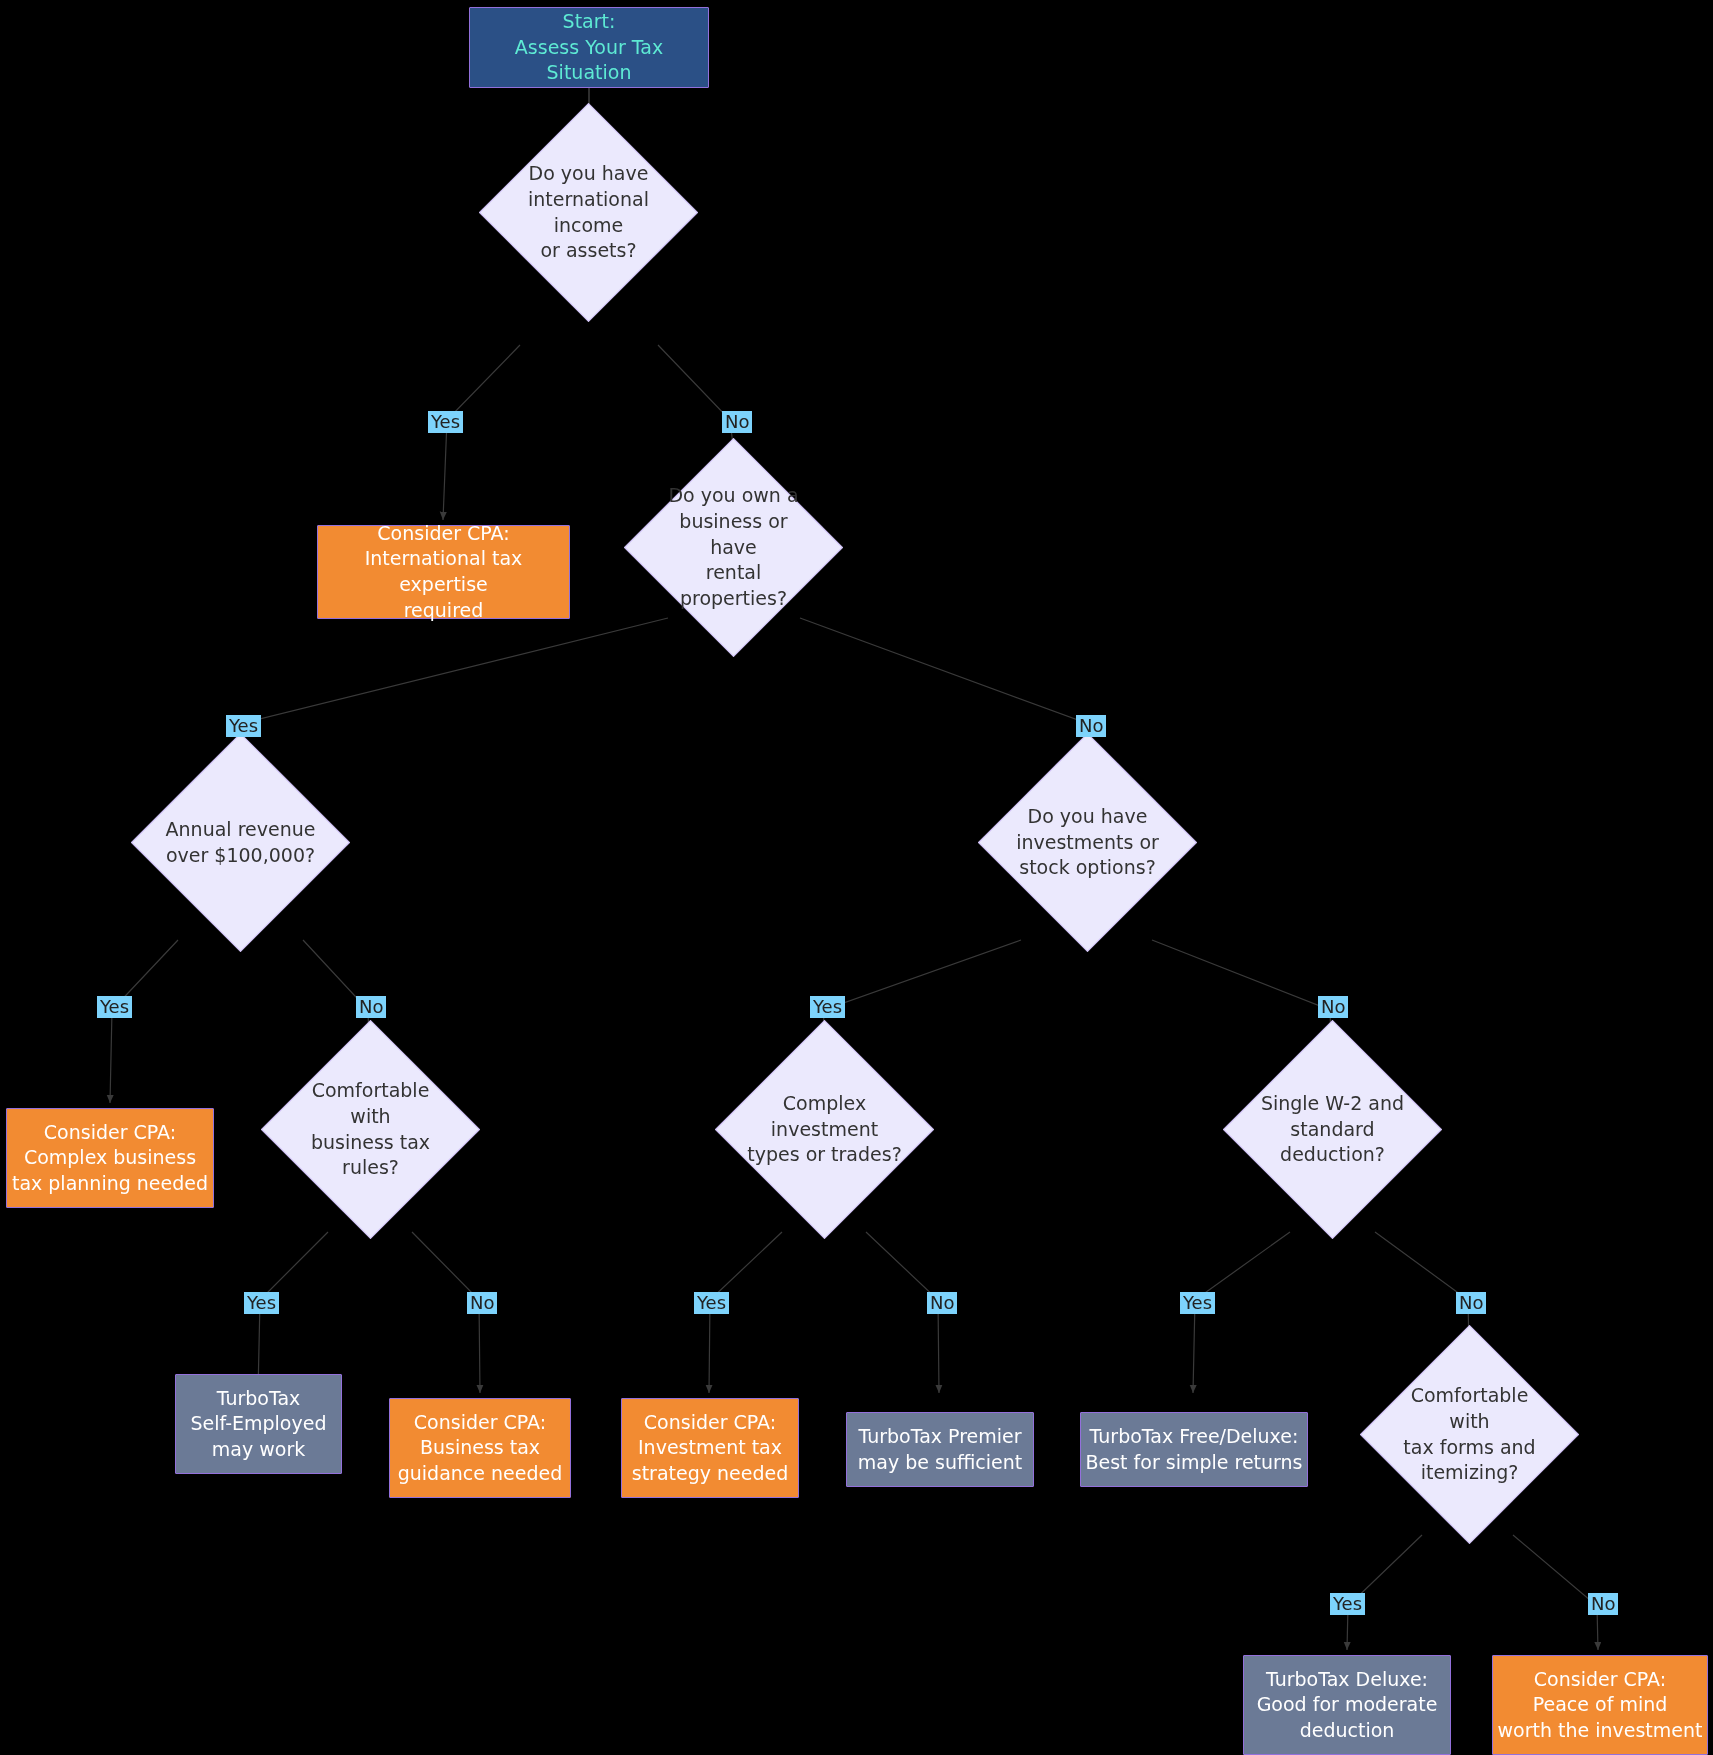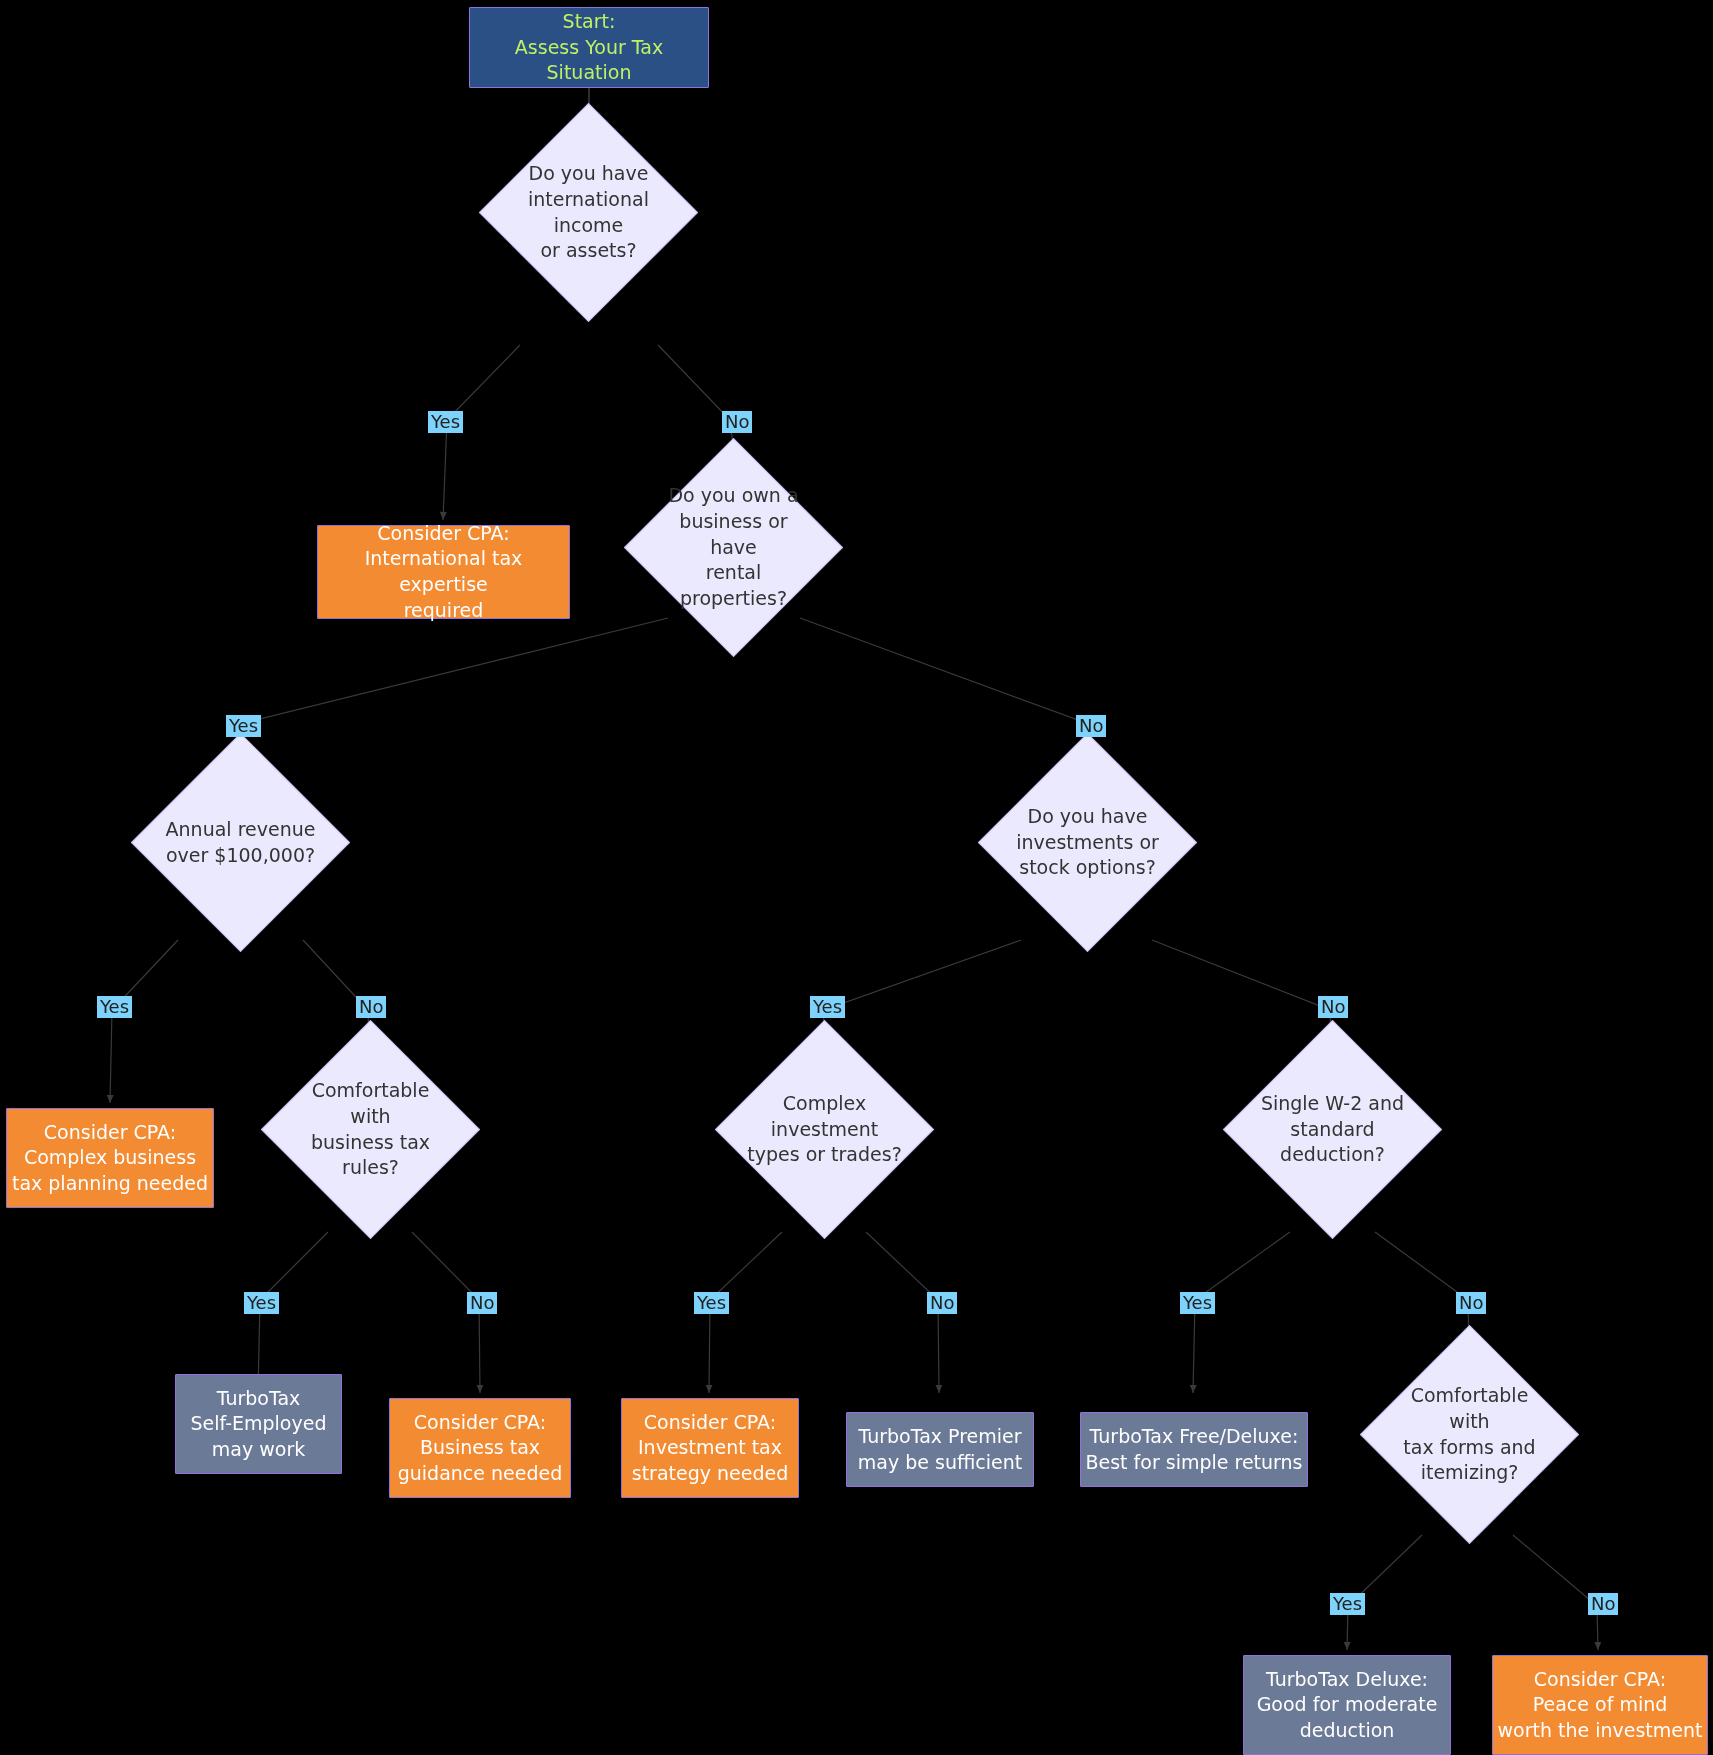--- a/index.html
+++ b/index.html
@@ -39,21 +39,21 @@
     display: block;
   }
 
   
   .rect {
     border: 1.5px solid #9370DB;
     border-radius: 1px;
   }
   .rect.start {
     background: #2b5086;
-    color: #bef264;
+    color: #5eead4;
     font-size: 19px;
   }
   .rect.cpa {
     background: #f28b32;
     color: #ffffff;
     font-size: 19px;
   }
   .rect.turbo {
     background: #6b7a96;
     color: #ffffff;

